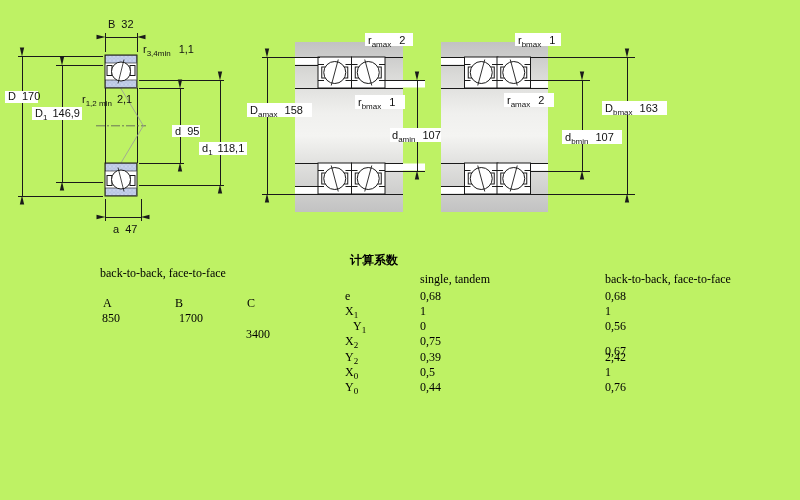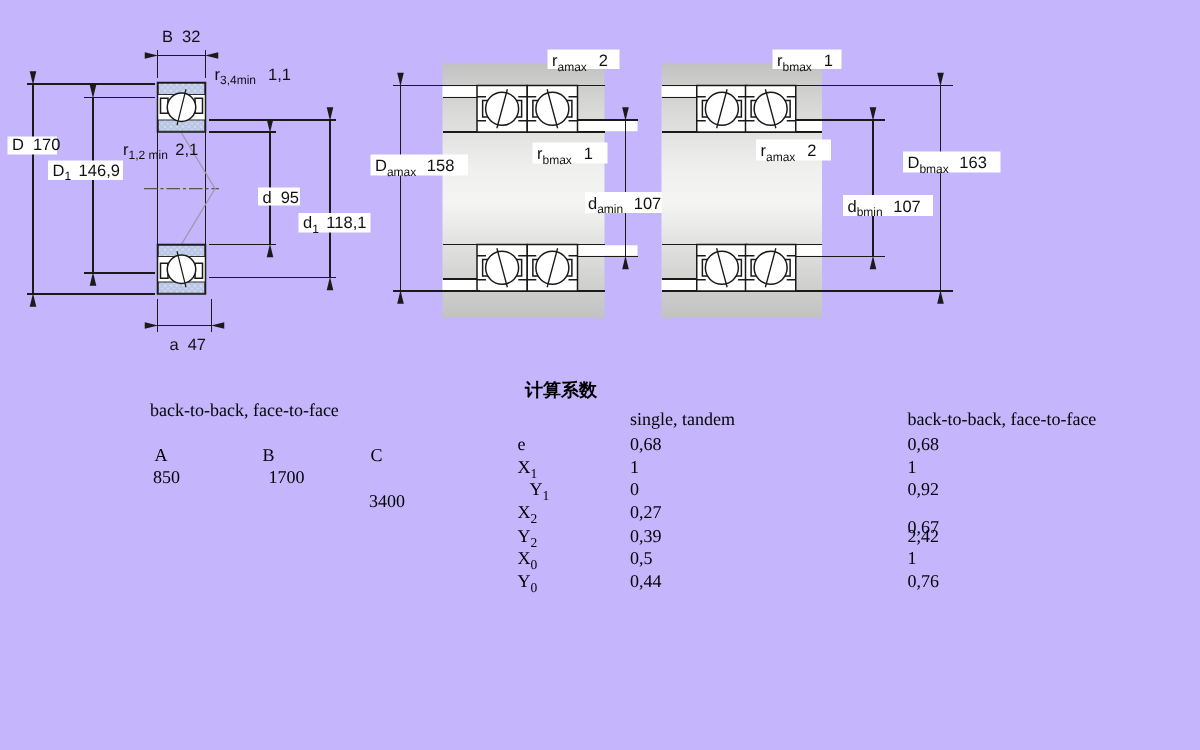--- a/index.html
+++ b/index.html
@@ -1,16 +1,16 @@
 <!DOCTYPE html>
 <html><head>
 <meta charset="utf-8">
 <style>
   html,body{margin:0;padding:0;background:#fff;}
-  .canvas{position:relative;width:800px;height:500px;background:#c4b5fd;overflow:hidden;
+  .canvas{position:relative;width:800px;height:500px;background:#bef264;overflow:hidden;
           font-family:"Liberation Sans","DejaVu Sans",sans-serif;color:#111;}
   svg text{font-family:"Liberation Sans","DejaVu Sans",sans-serif;font-size:11px;fill:#111;}
   svg .sub{font-size:8px;}
   .crisp{shape-rendering:crispEdges;}
   .tbl{position:absolute;font-family:"Liberation Serif","DejaVu Serif",serif;font-size:12px;color:#000;}
   .tbl .abs{position:absolute;white-space:nowrap;}
   .t-title{font-weight:bold;}
   sub{font-size:9px;}
 </style>
 </head>
@@ -223,24 +223,24 @@
     <div class="abs" style="left:0;top:39px;"><span>e</span><sub></sub></div>
     <div class="abs" style="left:75px;top:39px;">0,68</div>
     <div class="abs" style="left:260px;top:39px;">0,68</div>
 
     <div class="abs" style="left:0;top:54px;"><span>X</span><sub>1</sub></div>
     <div class="abs" style="left:75px;top:54px;">1</div>
     <div class="abs" style="left:260px;top:54px;">1</div>
 
     <div class="abs" style="left:8px;top:69px;text-align:center;"><span>Y</span><sub>1</sub></div>
     <div class="abs" style="left:75px;top:69px;">0</div>
-    <div class="abs" style="left:260px;top:69px;">0,92</div>
+    <div class="abs" style="left:260px;top:69px;">0,56</div>
 
     <div class="abs" style="left:0;top:84px;"><span>X</span><sub>2</sub></div>
-    <div class="abs" style="left:75px;top:84px;">0,27</div>
+    <div class="abs" style="left:75px;top:84px;">0,75</div>
     <div class="abs" style="left:260px;top:94px;">0,67</div>
 
     <div class="abs" style="left:0;top:100px;"><span>Y</span><sub>2</sub></div>
     <div class="abs" style="left:75px;top:100px;">0,39</div>
     <div class="abs" style="left:260px;top:100px;">2,42</div>
 
     <div class="abs" style="left:0;top:115px;"><span>X</span><sub>0</sub></div>
     <div class="abs" style="left:75px;top:115px;">0,5</div>
     <div class="abs" style="left:260px;top:115px;">1</div>
 

